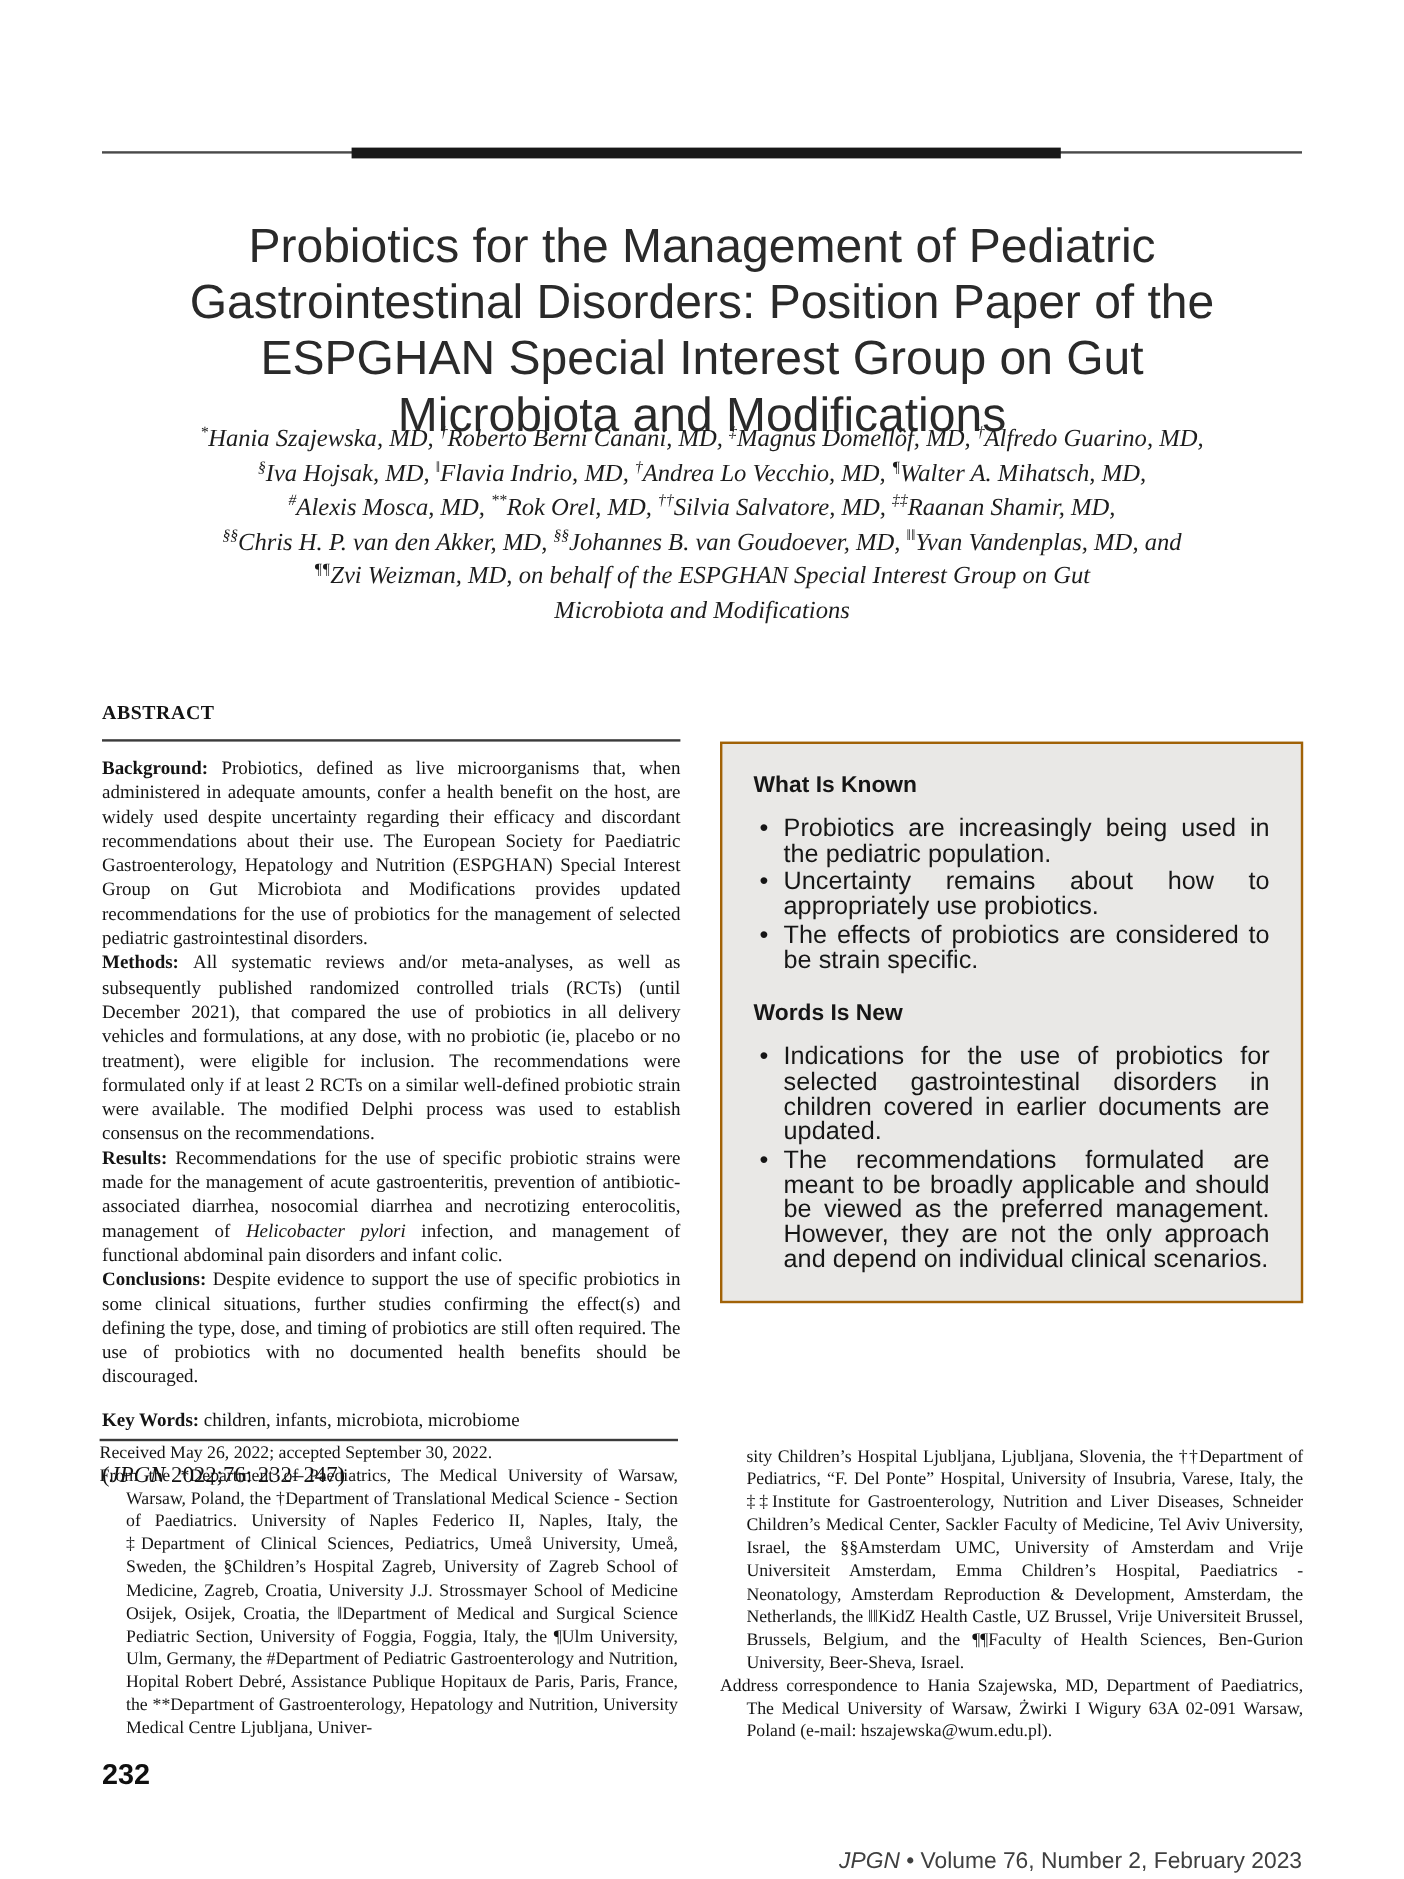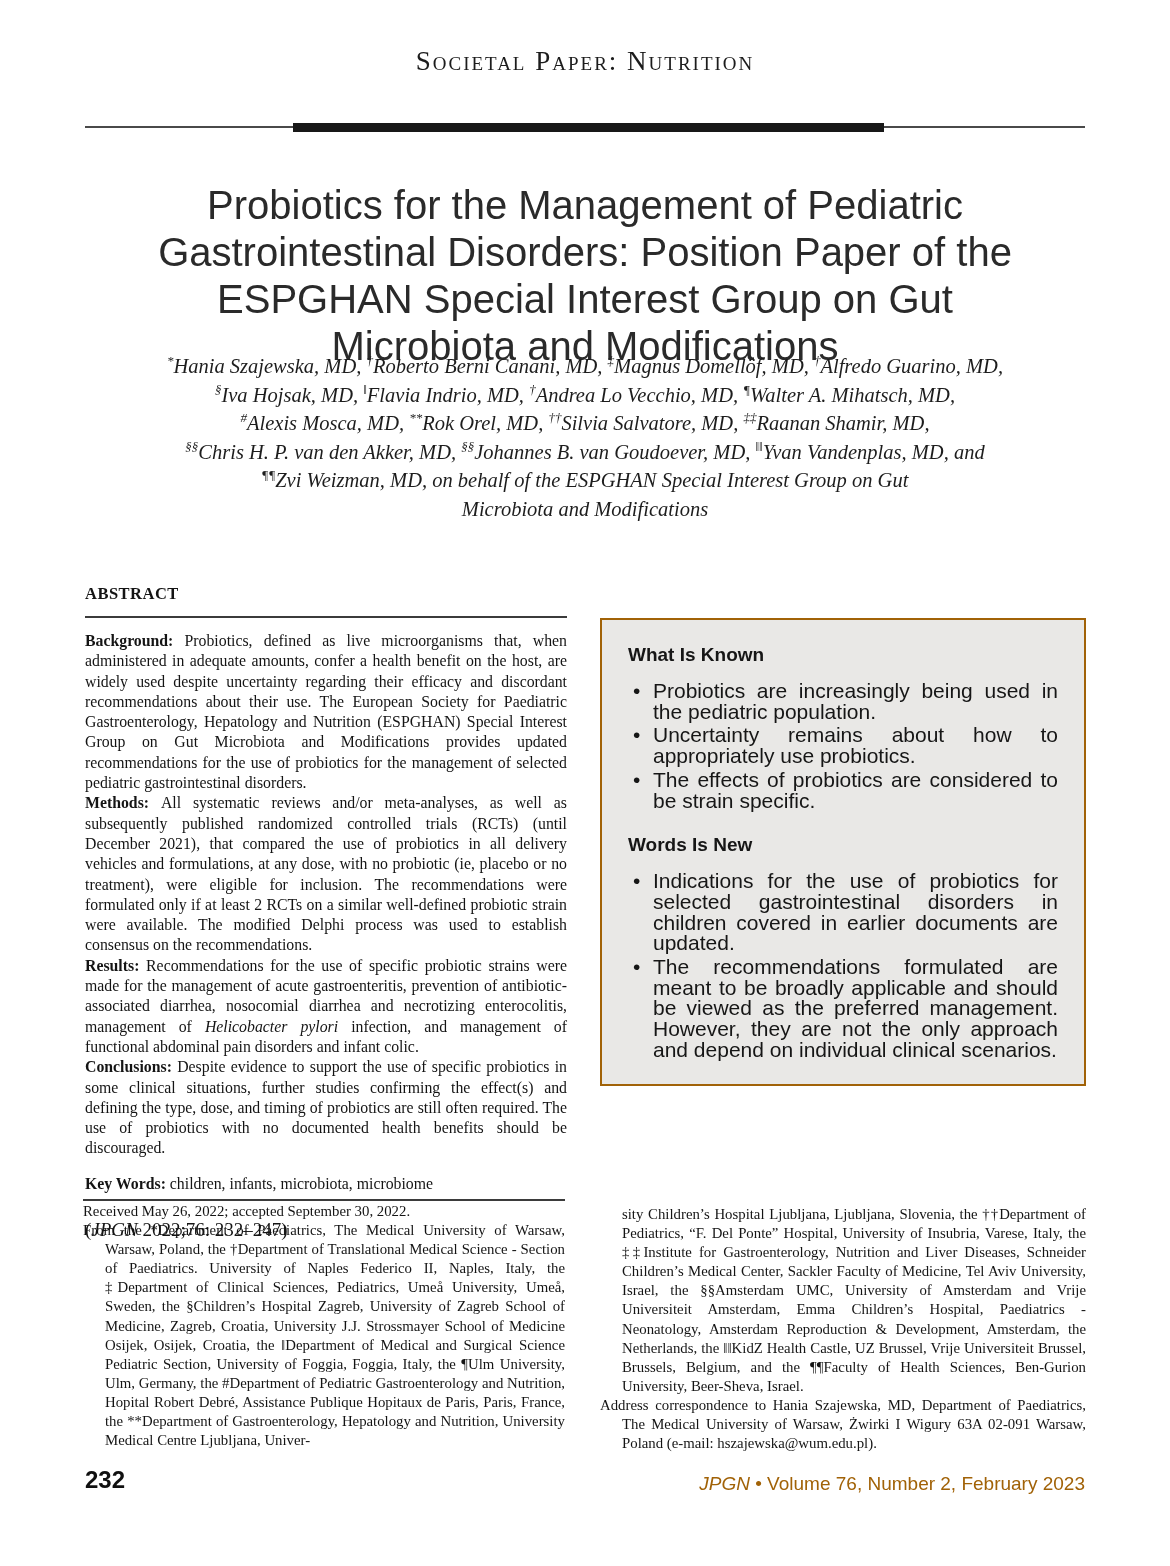--- a/index.html
+++ b/index.html
@@ -39,30 +39,29 @@
 
   .fn{font-size:14.8px;line-height:19.1px;text-align:justify;hyphens:auto}
   .fn p{margin:0}
   .fn .hanging{padding-left:22px;text-indent:-22px}
   .fn .continuation{padding-left:22px}
   .fn-left{position:absolute;left:83px;top:1199px;width:482px;border-top:2px solid #3b3b3b;padding-top:1px}
   .fn-right{position:absolute;left:600px;top:1205px;width:486px}
 
   .footer-page{position:absolute;left:85px;top:1466px;font-family:"Liberation Sans",sans-serif;
     font-weight:bold;font-size:24px;color:#101010}
-  .footer-journal{position:absolute;right:85px;top:1473px;font-family:"Liberation Sans",sans-serif;
-    font-size:19px;color:#a16207}
+  .footer-journal{position:absolute;right:85px;top:1541px;font-family:"Liberation Sans",sans-serif;
+    font-size:19px;color:#404040}
   sup{line-height:0}
 </style>
 </head>
 <body>
 
 <div class="sheet">
 
-  <div class="category">Societal Paper: Nutrition</div>
 
   <div class="header-rule">
     <div class="thin"></div>
     <div class="thick"></div>
   </div>
 
   <h1 class="title">Probiotics for the Management of Pediatric<br>Gastrointestinal Disorders: Position Paper of the<br>ESPGHAN Special Interest Group on Gut<br>Microbiota and Modifications</h1>
 
   <div class="authors">
       <div><sup>*</sup><span>Hania Szajewska, MD, </span><sup>†</sup><span>Roberto Berni Canani, MD, </span><sup>‡</sup><span>Magnus Domellöf, MD, </span><sup>†</sup><span>Alfredo Guarino, MD,</span></div>

